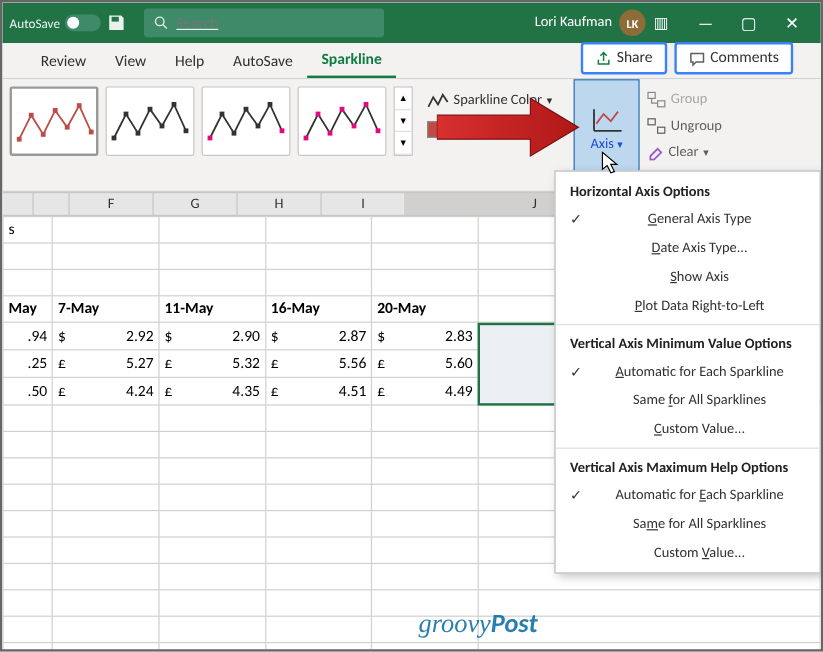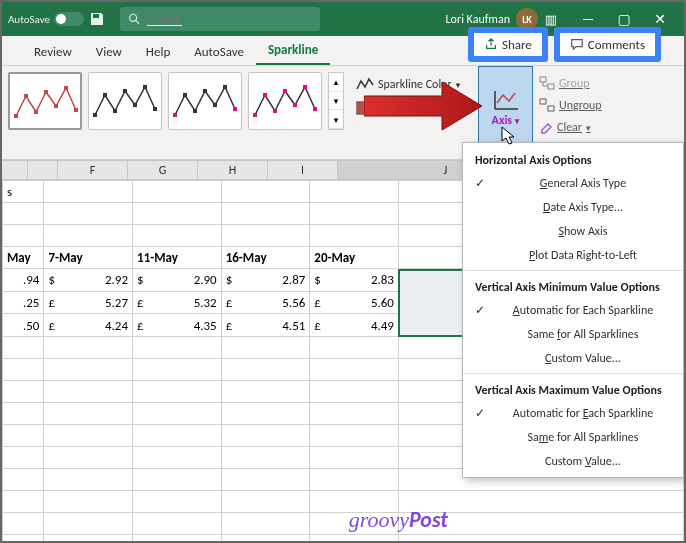--- a/index.html
+++ b/index.html
@@ -17,41 +17,41 @@
 .titlebar .user { margin-left: auto; display: flex; align-items: center; gap: 6px; font-size: 12px; }
 .titlebar .user .avatar { width: 22px; height: 22px; background: #8e6c37; border-radius: 50%; font-size: 10px; display: flex; align-items: center; justify-content: center; font-weight: 600; }
 .titlebar .winbtns { display: flex; margin-left: 6px; }
 .titlebar .winbtn { width: 36px; height: 34px; display: flex; align-items: center; justify-content: center; font-size: 14px; }
 
 
 .ribbon-tabs { height: 30px; background: #f3f2f1; display: flex; align-items: flex-end; padding: 0 20px; border-bottom: 1px solid #d2d0ce; }
 .ribbon-tabs .tab { padding: 6px 12px; font-size: 13px; color: #323130; cursor: pointer; }
 .ribbon-tabs .tab.active { color: #107c41; border-bottom: 2px solid #107c41; font-weight: 600; }
 .ribbon-tabs .spacer { flex: 1; }
-.ribbon-tabs .share, .ribbon-tabs .comments { font-size: 13px; padding: 4px 10px; border: 6px solid #3b82f6; border-radius: 3px; margin: 0 3px 3px; display: flex; align-items: flex-start; gap: 4px; color: #323130; background:#fff; }
+.ribbon-tabs .share, .ribbon-tabs .comments { font-size: 13px; padding: 4px 10px; border: 2px solid #3b82f6; border-radius: 3px; margin: 0 3px 3px; display: flex; align-items: center; gap: 4px; color: #323130; background:#fff; }
 
 
 .ribbon { height: 94px; background: #f3f2f1; border-bottom: 1px solid #d2d0ce; display: flex; }
 .style-group { flex: 0 0 335px; position: relative; padding: 6px 6px 16px; }
 .style-gallery { display: flex; gap: 6px; }
 .style-item { width: 74px; height: 58px; border: 1px solid #c8c6c4; background: #fff; border-radius: 2px; }
 .style-item.selected { border: 2px solid #999; }
 .style-group .label { position: absolute; bottom: 2px; left: 0; right: 0; text-align: center; font-size: 11px; color: #605e5c; }
 .gallery-nav { width: 16px; height: 58px; border: 1px solid #c8c6c4; display: flex; flex-direction: column; background:#fff; }
 .gallery-nav div { flex: 1; display: flex; align-items: center; justify-content: center; font-size: 9px; border-bottom: 1px solid #e1dfdd; }
 
 .color-group { flex: 0 0 128px; padding: 6px 6px 16px; font-size: 12px; color: #323130; position: relative; }
 .color-row { display: flex; align-items: center; gap: 4px; height: 24px; }
 .color-swatch { width: 14px; height: 14px; border: 1px solid #888; }
 
 .axis-group { flex: 0 0 55px; padding: 6px 4px 16px; display: flex; flex-direction: column; align-items: center; justify-content: center; background: #bdd7ee; border: 1px solid #2e75b6; position: relative; }
 .axis-group .axis-icon { width: 28px; height: 22px; }
-.axis-group .axis-label { font-size: 12px; color: #a21caf; margin-top: 2px; font-weight: bold; }
-
-.group-right { flex: 1; padding: 6px; font-size: 12px; color: #605e5c; text-decoration: underline; }
+.axis-group .axis-label { font-size: 12px; color: #1d4ed8; margin-top: 2px; }
+
+.group-right { flex: 1; padding: 6px; font-size: 12px; color: #605e5c; }
 .group-row { display: flex; align-items: center; gap: 4px; height: 22px; }
 
 
 .arrow-overlay { position: absolute; left: 362px; top: 76px; z-index: 20; pointer-events: none; }
 
 
 .sheet { position: absolute; top: 158px; left: 0; right: 0; bottom: 0; background: #fff; overflow: hidden; }
 .col-headers { display: flex; height: 20px; background: #e6e6e6; }
 .col-headers div { width: 70px; border: 1px solid #c8c6c4; border-left: none; font-size: 12px; text-align: center; line-height: 18px; color: #323130; }
 .col-headers div:first-child { width: 26px; }
@@ -65,21 +65,21 @@
 table.cells td.spark.sel { outline: 2px solid #217346; outline-offset: -2px; }
 
 
 .menu { position: absolute; top: 140px; left: 460px; width: 222px; background: #fff; border: 1px solid #b6b6b6; box-shadow: 3px 3px 8px rgba(0,0,0,.25); z-index: 30; font-size: 12px; padding: 4px 0; }
 .menu .header { font-weight: 700; padding: 6px 12px 4px; color: #222; }
 .menu .item { padding: 5px 12px 5px 32px; position: relative; cursor: pointer; color: #323130; text-align: center; }
 .menu .item.checked::before { content: "✓"; position: absolute; left: 12px; top: 5px; }
 .menu .item u { text-decoration: underline; }
 .menu hr { border: none; border-top: 1px solid #e1dfdd; margin: 3px 0; }
 
-.watermark { position: absolute; right: 236px; bottom: 8px; font-size: 22px; color: #6d28d9; font-style: italic; z-index: 5; font-family: Georgia, serif; opacity: .85; text-align: right; }
+.watermark { position: absolute; right: 236px; bottom: 8px; font-size: 22px; color: #0369a1; font-style: italic; z-index: 5; font-family: Georgia, serif; opacity: .85; text-align: right; }
 .watermark b { font-weight: 700; font-style: italic; }
 
 .cursor { position: absolute; left: 499px; top: 124px; z-index: 40; pointer-events: none; } col.c { width: 70px; } col.wide { width: 216px; }
 </style>
 </head>
 <body>
 
 <div class="titlebar">
   <div class="autosave">
     <span>AutoSave</span>
@@ -448,21 +448,21 @@
   <div class="item checked"><u>G</u><span>eneral Axis Type</span></div>
   <div class="item"><u>D</u><span>ate Axis Type...</span></div>
   <div class="item"><u>S</u><span>how Axis</span></div>
   <div class="item"><u>P</u><span>lot Data Right-to-Left</span></div>
   <hr>
   <div class="header">Vertical Axis Minimum Value Options</div>
   <div class="item checked"><u>A</u>utomatic for Each Sparkline</div>
   <div class="item">Same <u>f</u>or All Sparklines</div>
   <div class="item"><u>C</u>ustom Value...</div>
   <hr>
-  <div class="header">Vertical Axis Maximum Value Options</div>
+  <div class="header">Vertical Axis Maximum Help Options</div>
   <div class="item checked">Automatic for <u>E</u>ach Sparkline</div>
   <div class="item">Sa<u>m</u>e for All Sparklines</div>
   <div class="item">Custom <u>V</u>alue...</div>
 </div>
 
 <div class="watermark">groovy<b>Post</b></div>
 
 <svg class="cursor" width="18" height="20" viewBox="0 0 18 20">
   <path d="M1 1 L1 15 L5 12 L8 18 L11 17 L8 11 L13 11 Z" fill="#fff" stroke="#000" stroke-width="1"></path>
 </svg>

